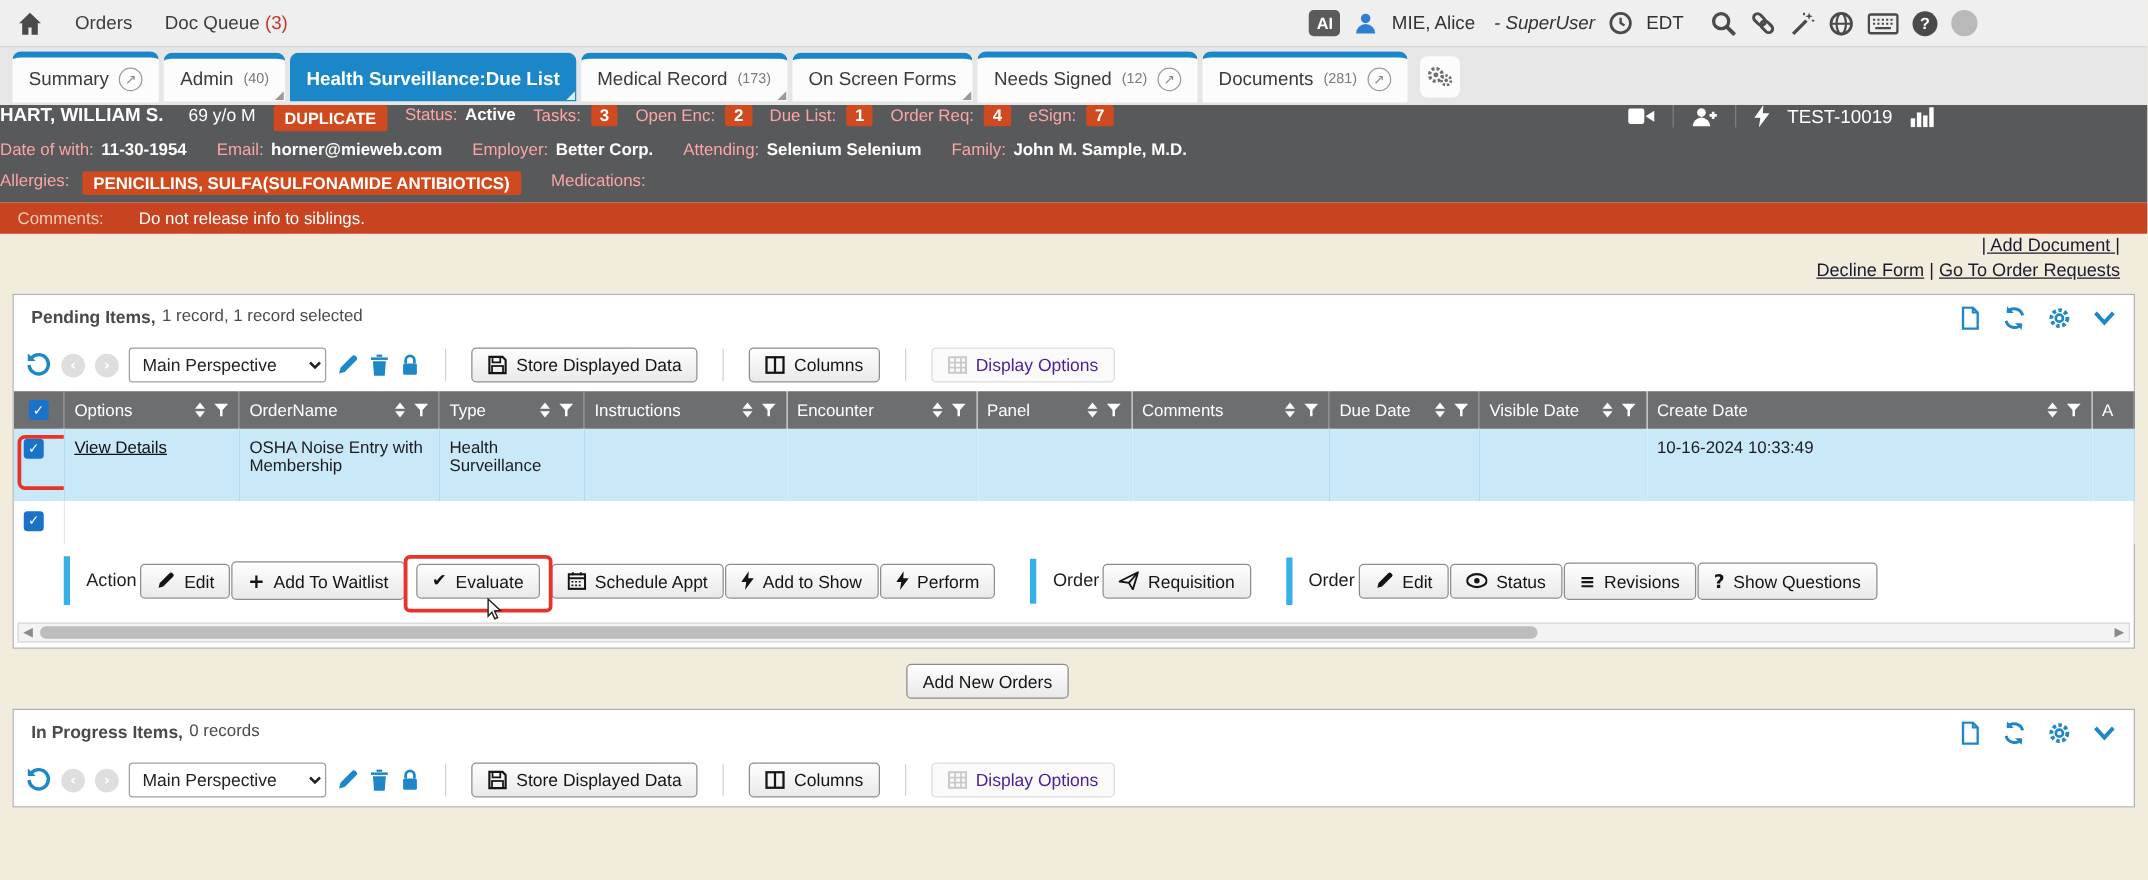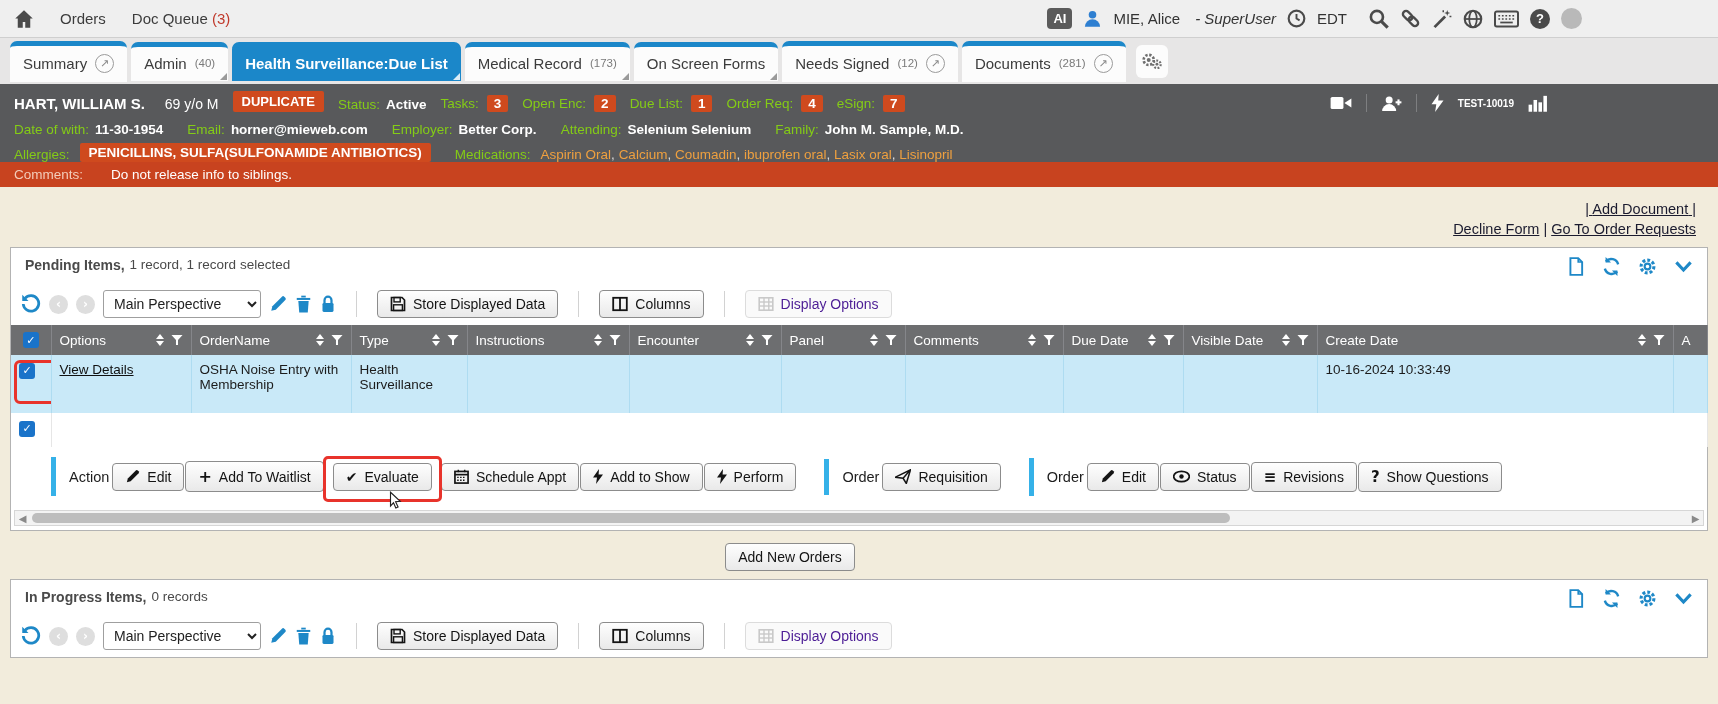--- a/index.html
+++ b/index.html
@@ -36,46 +36,46 @@
   .fold { position:absolute; right:1px; bottom:1px; width:0; height:0;
     border-style:solid; border-width:0 0 7px 7px; border-color:transparent transparent #9a9a9a transparent; }
   .tab.active .fold { border-color:transparent transparent rgba(255,255,255,.85) transparent; }
   .extlink { width:19px; height:19px; border:1.5px solid #9b9b9b; border-radius:50%;
     color:#8a8a8a; font-size:11px; display:inline-flex; align-items:center; justify-content:center; }
   .cogbox { background:#fcfcfc; border-radius:6px; margin-left:6px; width:32px; height:33px;
     display:flex; align-items:center; justify-content:center; color:#6f6f6f; cursor:pointer; }
 
   
   .band { background:#58595b; color:#fff; flex:0 0 auto; }
-  .brow { display:flex; align-items:flex-end; padding-left:14px; font-size:13.5px; }
+  .brow { display:flex; align-items:flex-start; font-size:13.5px; }
   .brow1 { height:28px; gap:14px; }
   .brow2 { height:25px; gap:24px; }
   .brow3 { height:25px; gap:10px; }
   .pname { font-weight:bold; font-size:15px; }
   .pagesex { font-size:14px; margin-left:6px; }
-  .blabel { color:#84cc16; }
+  .blabel { color:#fca5a5; }
   .bval { color:#fff; font-weight:bold; }
   .badge { background:#cf4a1e; color:#fff; font-weight:bold; padding:2px 7px; border-radius:2px; }
   .dup { font-size:13px; padding:3px 9px; cursor:pointer; }
   .cbadge { padding:1px 7px; margin-left:2px; }
   .pair { display:flex; align-items:center; gap:6px; }
   .band-right { margin-left:auto; display:flex; align-items:center; gap:14px; padding-right:170px; color:#fff; }
   .vdiv { width:1px; height:18px; background:#7e7f81; }
-  .chartid { font-size:10px;font-weight:bold; }
+  .chartid { font-size:15px; }
   .allergy-badge { padding:2px 9px; font-size:13.5px; }
   .med { color:#efa03f; cursor:pointer; }
   .med:not(:last-child)::after { content:", "; color:#d9d9d9; }
 
   
   .comments { height:25px; background:#c8431f; color:#fff; display:flex; align-items:center;
     padding-left:14px; gap:28px; font-size:13.5px; flex:0 0 auto; }
   .comments .clabel { color:#f3cdbb; }
 
   
-  .content { flex:1 1 auto; padding-top:12px; overflow:hidden; }
+  .content { flex:1 1 auto; overflow:hidden; }
   .toplinks { text-align:right; padding-right:22px; font-size:14.5px; color:#1b1b2f; line-height:20px; }
   .tlink { color:#1b1b2f; text-decoration:underline; cursor:pointer; }
   .pipe-around::before { content:"| "; text-decoration:none; }
   .pipe-around::after { content:" |"; }
   .pipe-after::after { content:"  |  "; }
 
   
   .panel { background:#fff; border:1px solid #b3b3b3; margin:8px 10px 0; }
   .phead { display:flex; padding:9px 14px 7px 14px; }
   .ptitle { font-weight:bold; font-size:14px; color:#4a4a4a; }
@@ -343,23 +343,20 @@
         </span>
       <span class="pair">
           <span class="blabel">Family:</span>
           <span class="bval">John M. Sample, M.D.</span>
         </span>
     </div>
     <div class="brow brow3">
       <span class="blabel">Allergies:</span>
       <span class="badge allergy-badge">PENICILLINS, SULFA(SULFONAMIDE ANTIBIOTICS)</span>
       <span class="blabel" style="margin-left:14px">Medications:</span>
-      <span>
-        <span class="med">Aspirin Oral</span><span class="med">Calcium</span><span class="med">Coumadin</span><span class="med">ibuprofen oral</span><span class="med">Lasix oral</span><span class="med">Lisinopril</span>
-      </span>
     </div>
   </div>
 
   <div class="comments">
     <span class="clabel">Comments:</span>
     <span>Do not release info to siblings.</span>
   </div>
 
   <div class="content">
 

